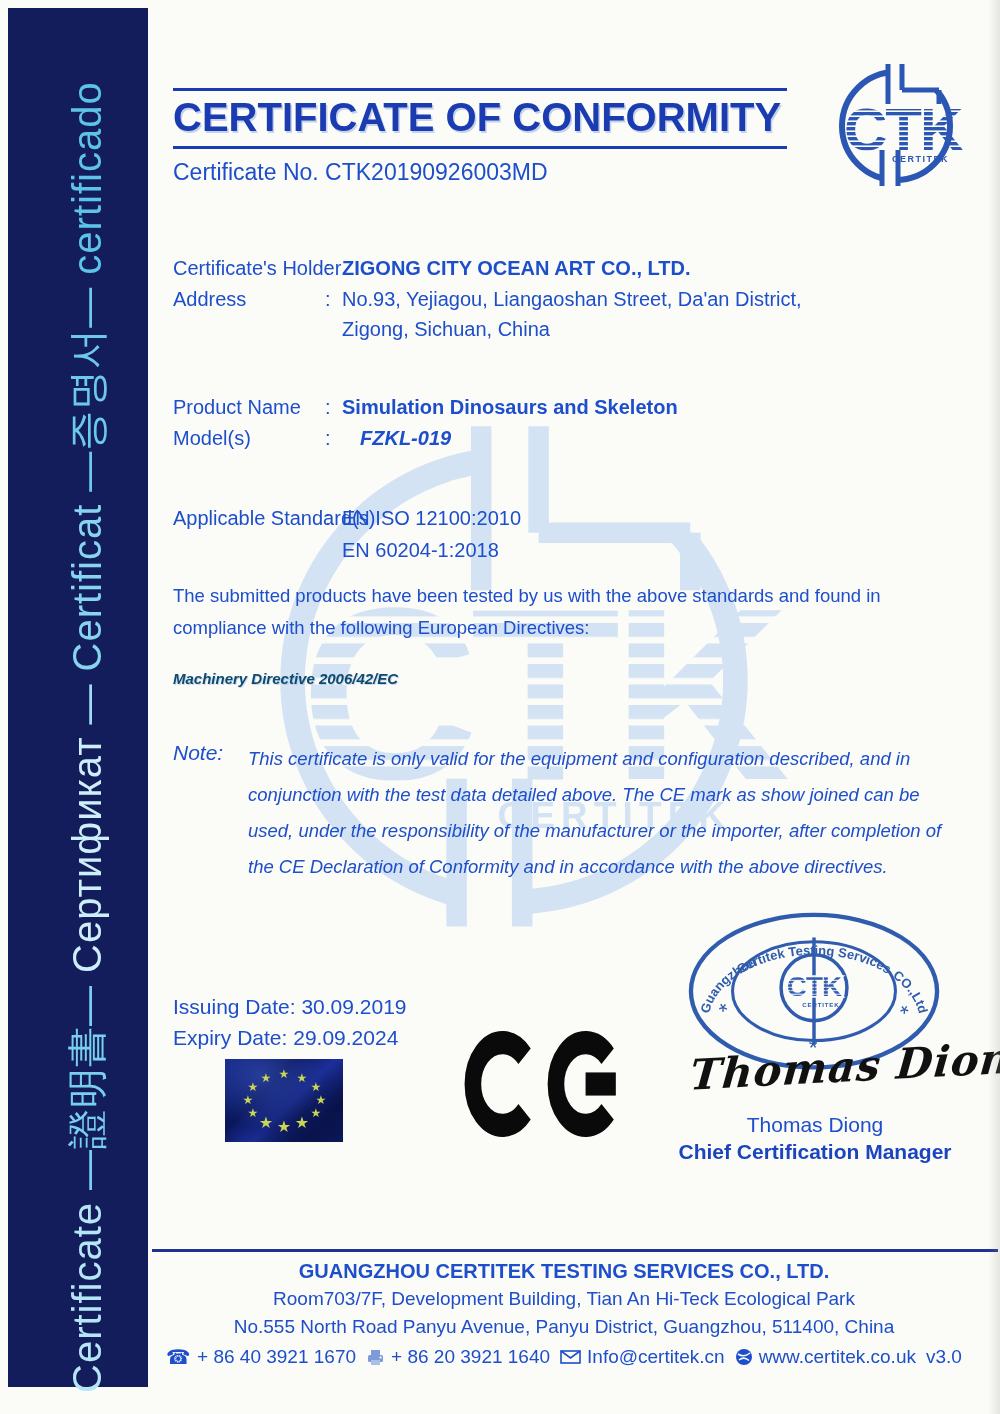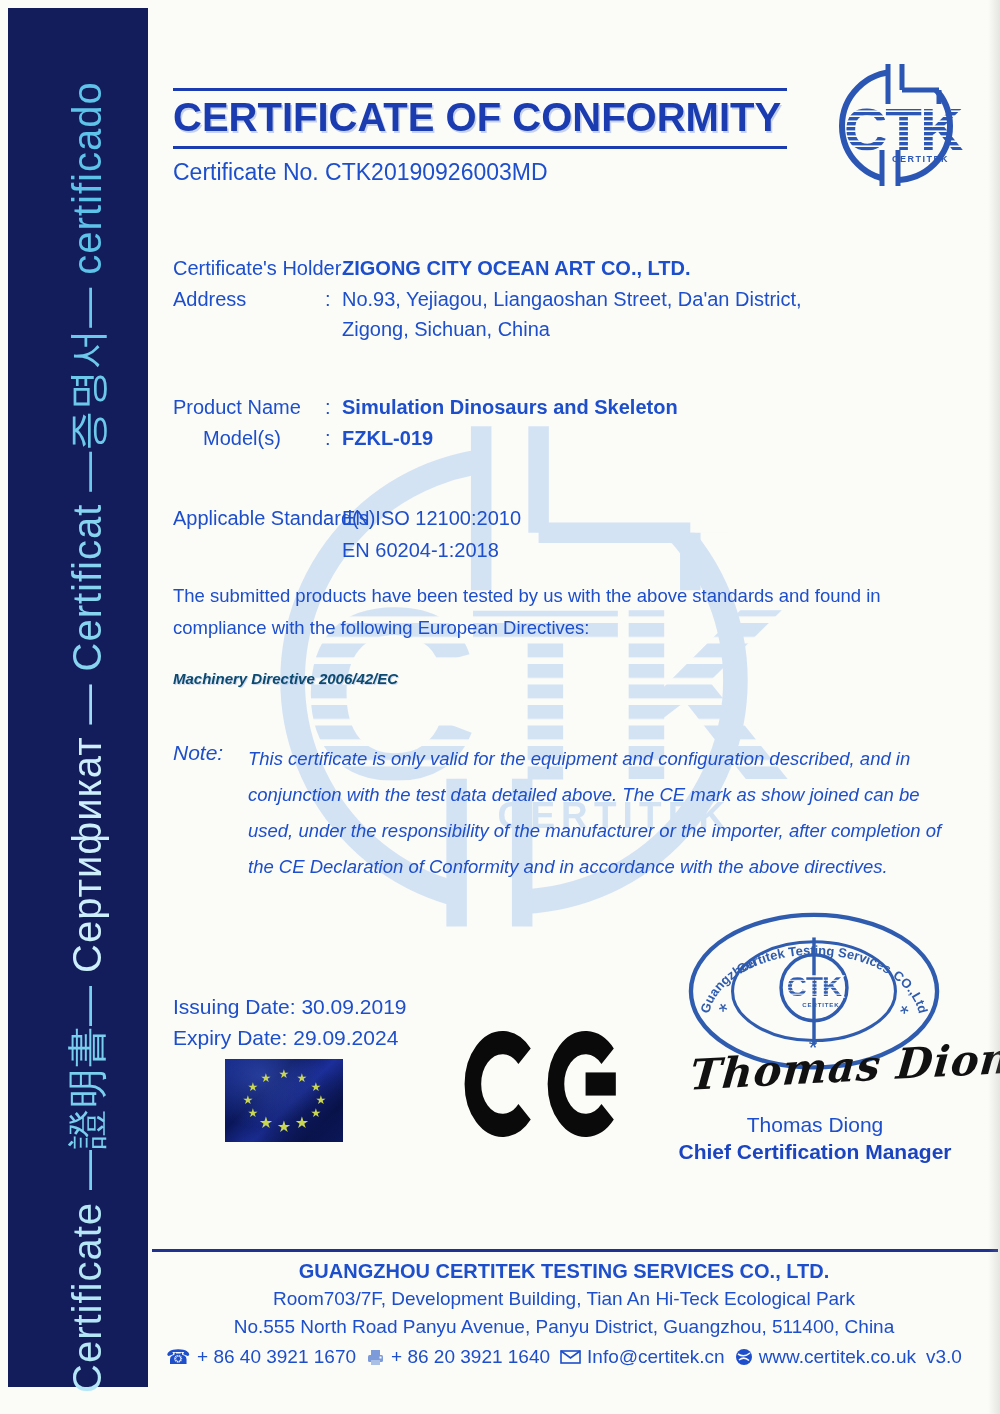--- a/index.html
+++ b/index.html
@@ -146,23 +146,23 @@
 
   <div class="abs lbl" style="left:173px; top:288px;">Address</div>
   <div class="abs colon" style="left:325px; top:288px;">:</div>
   <div class="abs val" style="left:342px; top:288px;">No.93, Yejiagou, Liangaoshan Street, Da'an District,</div>
   <div class="abs val" style="left:342px; top:318px;">Zigong, Sichuan, China</div>
 
   <div class="abs lbl" style="left:173px; top:396px;">Product Name</div>
   <div class="abs colon" style="left:325px; top:396px;">:</div>
   <div class="abs val bold" style="left:342px; top:396px;">Simulation Dinosaurs and Skeleton</div>
 
-  <div class="abs lbl" style="left:173px; top:427px;margin-left:30px;">Model(s)</div>
+  <div class="abs lbl" style="left:173px; top:427px;">Model(s)</div>
   <div class="abs colon" style="left:325px; top:427px;">:</div>
-  <div class="abs val bold" style="left:342px; top:427px;">FZKL-019</div>
+  <div class="abs val bold" style="left:360px; top:427px;font-style:italic;">FZKL-019</div>
 
   <div class="abs lbl" style="left:173px; top:507px;">Applicable Standard(s)</div>
   <div class="abs colon" style="left:325px; top:507px;">:</div>
   <div class="abs val" style="left:342px; top:507px;">EN ISO 12100:2010</div>
   <div class="abs val" style="left:342px; top:539px;">EN 60204-1:2018</div>
 
   <div class="abs statement">The submitted products have been tested by us with the above standards and found in compliance with the following European Directives:</div>
   <div class="abs directive">Machinery Directive 2006/42/EC</div>
 
   <div class="abs note-label">Note:</div>

